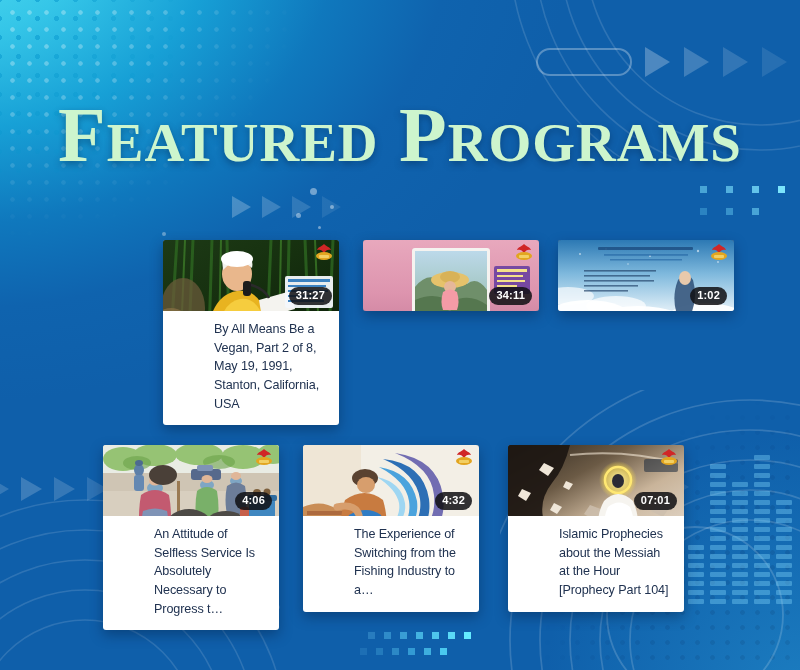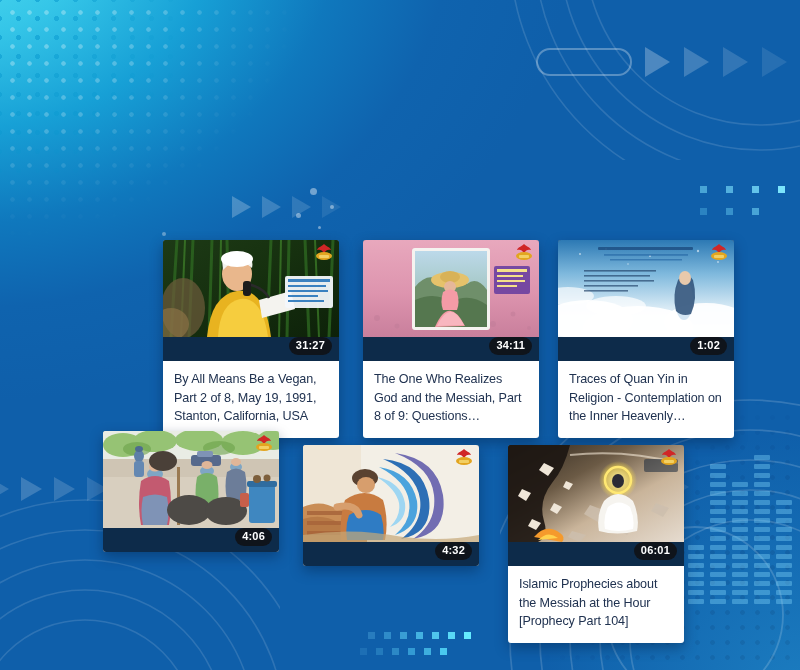--- a/index.html
+++ b/index.html
@@ -91,21 +91,21 @@
     position:absolute;
     width:176px;
     background:#ffffff;
     border-radius:3px;
     box-shadow:0 5px 13px rgba(2,28,62,.40);
     overflow:hidden;
     font-family:"Liberation Sans", sans-serif;
   }
   .thumb {
     position:relative;
-    width:100%; height:121px;
+    width:100%; height:71px;
     overflow:hidden;
     background:#0d2b4a;
   }
   .thumb .art { position:absolute; inset:0; }
   .badge {
     position:absolute; right:7px; bottom:6px;
     background:rgba(16,16,20,.86);
     color:#fff;
     font-size:11px;
     font-weight:700;
@@ -118,20 +118,21 @@
     position:absolute; right:5px; top:3px;
     width:20px; height:18px;
   }
   .cardtitle {
     padding:9px 11px 12px 11px;
     font-size:12.6px;
     line-height:1.48;
     color:#203250;
     font-weight:500;
     letter-spacing:-.1px;
+    margin-left:40px;
   }
 </style>
 </head>
 <body>
 
 <div id="stage">
 
   <div class="bg-layer" id="halftone-tl"></div>
   <div class="bg-layer" id="squares-corner"></div>
   <div class="bg-layer" id="halftone-br"></div>
@@ -310,20 +311,21 @@
         <i class="eqseg"></i>
         <i class="eqseg"></i>
         <i class="eqseg"></i>
         <i class="eqseg"></i>
         <i class="eqseg"></i>
         <i class="eqseg"></i>
         <i class="eqseg"></i>
       </div>
   </div>
 
+  <h1 id="title">Featured Programs</h1>
 
   <div class="card" style="left:163px; top:240px;">
     <div class="thumb">
       <svg class="art" viewBox="0 0 176 97" preserveAspectRatio="none">
         <defs>
           <linearGradient id="c1bg" x1="0" y1="0" x2="1" y2="1">
             <stop offset="0%" stop-color="#1d3a16"></stop>
               <stop offset="45%" stop-color="#16300f"></stop>
               <stop offset="100%" stop-color="#0d2109"></stop>
           </linearGradient>
@@ -415,21 +417,20 @@
             <rect x="134" y="45" width="20" height="2"></rect>
         </g>
       </svg>
       <svg class="logo" viewBox="0 0 20 18">
         <path d="M10 1 C7 4 4 4 3 7 c3 -1 5 0 7 3 c2 -3 4 -4 7 -3 c-1 -3 -4 -3 -7 -6z" fill="#d02626"></path>
         <ellipse cx="10" cy="13" rx="8" ry="4" fill="#e2a520"></ellipse>
         <rect x="5" y="12" width="10" height="3" rx="1" fill="#f2cf63"></rect>
       </svg>
       <span class="badge">34:11</span>
     </div>
-    <div class="cardtitle">The One Who Realizes God and the Messiah, Part 8 of 9: Questions…</div>
   </div>
 
   <div class="card" style="left:558px; top:240px;">
     <div class="thumb">
       <svg class="art" viewBox="0 0 176 97" preserveAspectRatio="none">
         <defs>
           <linearGradient id="c3bg" x1="0" y1="0" x2="0" y2="1">
             <stop offset="0%" stop-color="#2c79b4"></stop>
               <stop offset="35%" stop-color="#7fb9dd"></stop>
               <stop offset="70%" stop-color="#d8eaf5"></stop>
@@ -470,24 +471,23 @@
           <rect x="26" y="50" width="44" height="1.6"></rect>
         </g>
       </svg>
       <svg class="logo" viewBox="0 0 20 18">
         <path d="M10 1 C7 4 4 4 3 7 c3 -1 5 0 7 3 c2 -3 4 -4 7 -3 c-1 -3 -4 -3 -7 -6z" fill="#d02626"></path>
         <ellipse cx="10" cy="13" rx="8" ry="4" fill="#e2a520"></ellipse>
         <rect x="5" y="12" width="10" height="3" rx="1" fill="#f2cf63"></rect>
       </svg>
       <span class="badge">1:02</span>
     </div>
-    <div class="cardtitle">Traces of Quan Yin in Religion - Contemplation on the Inner Heavenly…</div>
-  </div>
-
-  <div class="card" style="left:103px; top:431px;">
+  </div>
+
+  <div class="card" style="left:103px; top:445px;">
     <div class="thumb">
       <svg class="art" viewBox="0 0 176 97" preserveAspectRatio="none">
         <rect width="176" height="97" fill="#f2efe8"></rect>
         <rect y="0" width="176" height="30" fill="#e9ece4"></rect>
         <g fill="#8dbf68" opacity=".9">
           <ellipse cx="20" cy="14" rx="20" ry="12"></ellipse>
             <ellipse cx="52" cy="10" rx="22" ry="11"></ellipse>
           <ellipse cx="96" cy="9" rx="24" ry="11"></ellipse>
             <ellipse cx="140" cy="12" rx="22" ry="12"></ellipse>
           <ellipse cx="170" cy="9" rx="16" ry="10"></ellipse>
@@ -535,20 +535,21 @@
           </g>
         <rect x="137" y="62" width="9" height="14" rx="2" fill="#c75f4a"></rect>
       </svg>
       <svg class="logo" viewBox="0 0 20 18">
         <path d="M10 1 C7 4 4 4 3 7 c3 -1 5 0 7 3 c2 -3 4 -4 7 -3 c-1 -3 -4 -3 -7 -6z" fill="#d02626"></path>
         <ellipse cx="10" cy="13" rx="8" ry="4" fill="#e2a520"></ellipse>
         <rect x="5" y="12" width="10" height="3" rx="1" fill="#f2cf63"></rect>
       </svg>
       <span class="badge">4:06</span>
     </div>
+    <div class="cardtitle">An Attitude of Selfless Service Is Absolutely Necessary to Progress t…</div>
   </div>
 
   <div class="card" style="left:303px; top:445px;">
     <div class="thumb">
       <svg class="art" viewBox="0 0 176 97" preserveAspectRatio="none">
         <rect width="176" height="97" fill="#f3efe6"></rect>
         <rect x="0" y="0" width="58" height="97" fill="#efe6d6"></rect>
         <path d="M0 62 q18 -8 34 2 q16 -8 30 4 v29 H0z" fill="#c98d56"></path>
         <path d="M0 74 q20 -6 36 4 q14 -7 28 3 v16 H0z" fill="#b87a46"></path>
         <g fill="#a8643a" opacity=".85">
@@ -567,20 +568,21 @@
         <path d="M34 62 q18 -4 22 8" stroke="#d79e6d" stroke-width="7" fill="none" stroke-linecap="round"></path>
         <path d="M0 90 q50 -8 100 2 q40 5 76 -2 v7 H0z" fill="#c4a878" opacity=".7"></path>
       </svg>
       <svg class="logo" viewBox="0 0 20 18">
         <path d="M10 1 C7 4 4 4 3 7 c3 -1 5 0 7 3 c2 -3 4 -4 7 -3 c-1 -3 -4 -3 -7 -6z" fill="#d02626"></path>
         <ellipse cx="10" cy="13" rx="8" ry="4" fill="#e2a520"></ellipse>
         <rect x="5" y="12" width="10" height="3" rx="1" fill="#f2cf63"></rect>
       </svg>
       <span class="badge">4:32</span>
     </div>
+    <div class="cardtitle">The Experience of Switching from the Fishing Industry to a…</div>
   </div>
 
   <div class="card" style="left:508px; top:445px;">
     <div class="thumb">
       <svg class="art" viewBox="0 0 176 97" preserveAspectRatio="none">
         <defs>
           <linearGradient id="c6bg" x1="0" y1="0" x2="1" y2="1">
             <stop offset="0%" stop-color="#2c241c"></stop>
               <stop offset="35%" stop-color="#6b5a45"></stop>
             <stop offset="62%" stop-color="#c9b49a"></stop>
@@ -615,18 +617,18 @@
         <path d="M26 92 q12 -14 26 -4 q6 4 2 9z" fill="#f59a2c"></path>
         <path d="M30 95 q10 -10 20 -2z" fill="#ffd24d"></path>
         <path d="M62 10 q54 -6 108 8" stroke="#f3e8d6" stroke-width="2" fill="none" opacity=".6"></path>
         <rect x="136" y="14" width="34" height="13" rx="2" fill="#1b2a3d" opacity=".55"></rect>
       </svg>
       <svg class="logo" viewBox="0 0 20 18">
         <path d="M10 1 C7 4 4 4 3 7 c3 -1 5 0 7 3 c2 -3 4 -4 7 -3 c-1 -3 -4 -3 -7 -6z" fill="#d02626"></path>
         <ellipse cx="10" cy="13" rx="8" ry="4" fill="#e2a520"></ellipse>
         <rect x="5" y="12" width="10" height="3" rx="1" fill="#f2cf63"></rect>
       </svg>
-      <span class="badge">06:01</span>
+      <span class="badge">07:01</span>
     </div>
     <div class="cardtitle">Islamic Prophecies about the Messiah at the Hour [Prophecy Part 104]</div>
   </div>
 
 </div>
 
 </body></html>

